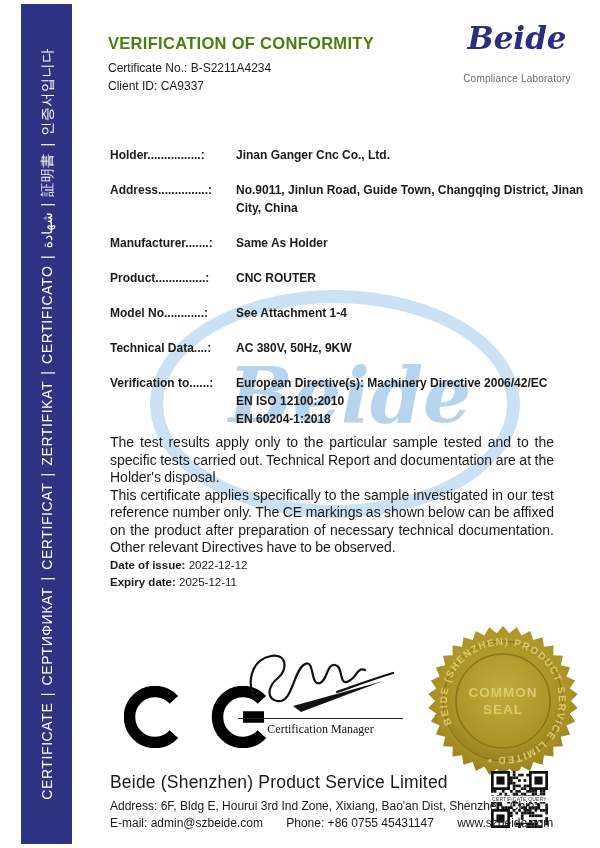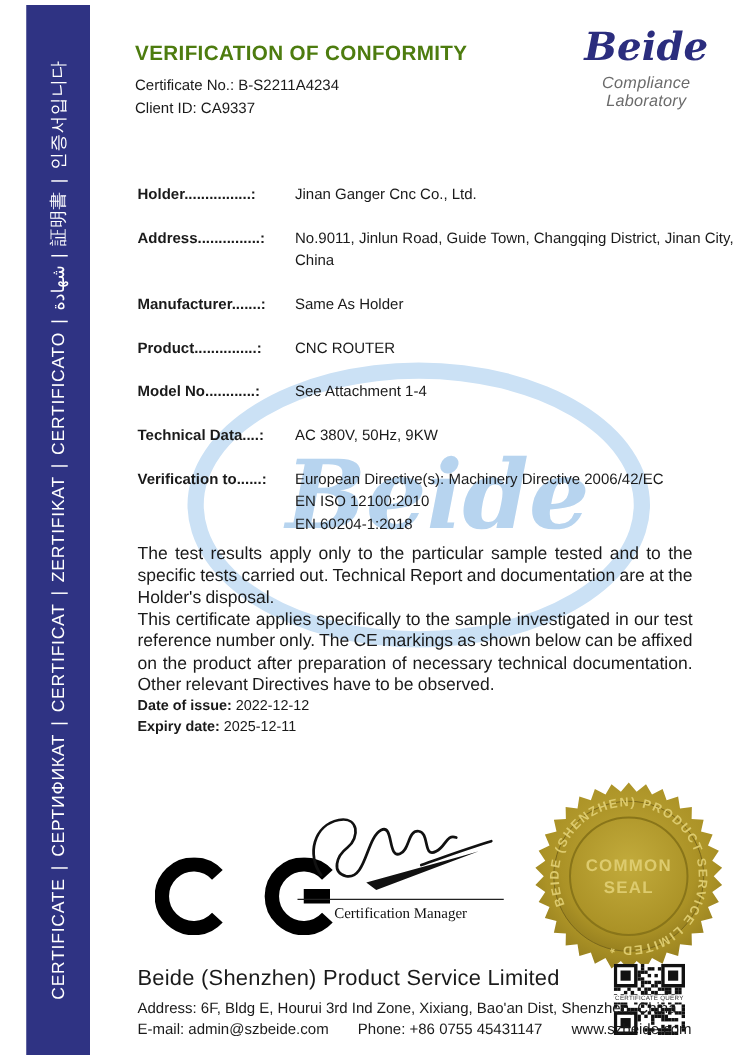--- a/index.html
+++ b/index.html
@@ -35,26 +35,26 @@
     position:absolute; left:108px; top:34px; font-size:16.5px; font-weight:bold;
     letter-spacing:0.3px; color:#4d7c0f; z-index:2;
   }
   .cert-no{ position:absolute; left:108px; top:61px; font-size:12px; z-index:2;}
   .client-id{ position:absolute; left:108px; top:79px; font-size:12px; z-index:2;}
   .logo{ position:absolute; left:452px; top:22px; width:130px; text-align:center; z-index:2;}
   .logo-name{
     font-family:"DejaVu Serif", serif; font-style:italic; font-weight:bold;
     font-size:31px; color:#2b2d7e; line-height:1.05;
   }
-  .logo-sub{ font-size:13px; color:#6b6b6b; letter-spacing:0.2px; margin-top:3px;font-style:italic;}
+  .logo-sub{ font-size:10px; color:#6b6b6b; letter-spacing:0.2px; margin-top:18px;}
   
   .fields{ position:absolute; left:110px; top:148px; right:12px; z-index:2;}
   .field-row{ display:flex; margin-bottom:19px; font-size:12px; line-height:14px;gap:20px;}
   .field-label{ width:106px; flex-shrink:0; font-weight:bold; white-space:nowrap;}
-  .field-value{ white-space:pre-line; line-height:18px; margin-top:-2px;}
+  .field-value{ white-space:pre-line; line-height:18px; margin-top:-2px;font-weight:bold;}
   
   .notes{ position:absolute; left:110px; top:434px; width:444px; z-index:2;}
   .note-par{ font-size:14px; line-height:17.5px; text-align:justify; word-spacing:-0.5px;}
   .date-line{ font-size:11.5px; line-height:17.5px;}
   .date-label{ font-weight:bold;}
   
   .ce-mark{ position:absolute; left:124px; top:686px; z-index:2;}
   .signature{ position:absolute; left:238px; top:646px; width:165px; z-index:2; text-align:center;}
   .sig-rule{ border-top:1.5px solid #222; margin-top:-4px;}
   .sig-caption{ font-size:12px; margin-top:3px; color:#111;font-family:Liberation Serif, serif;}

